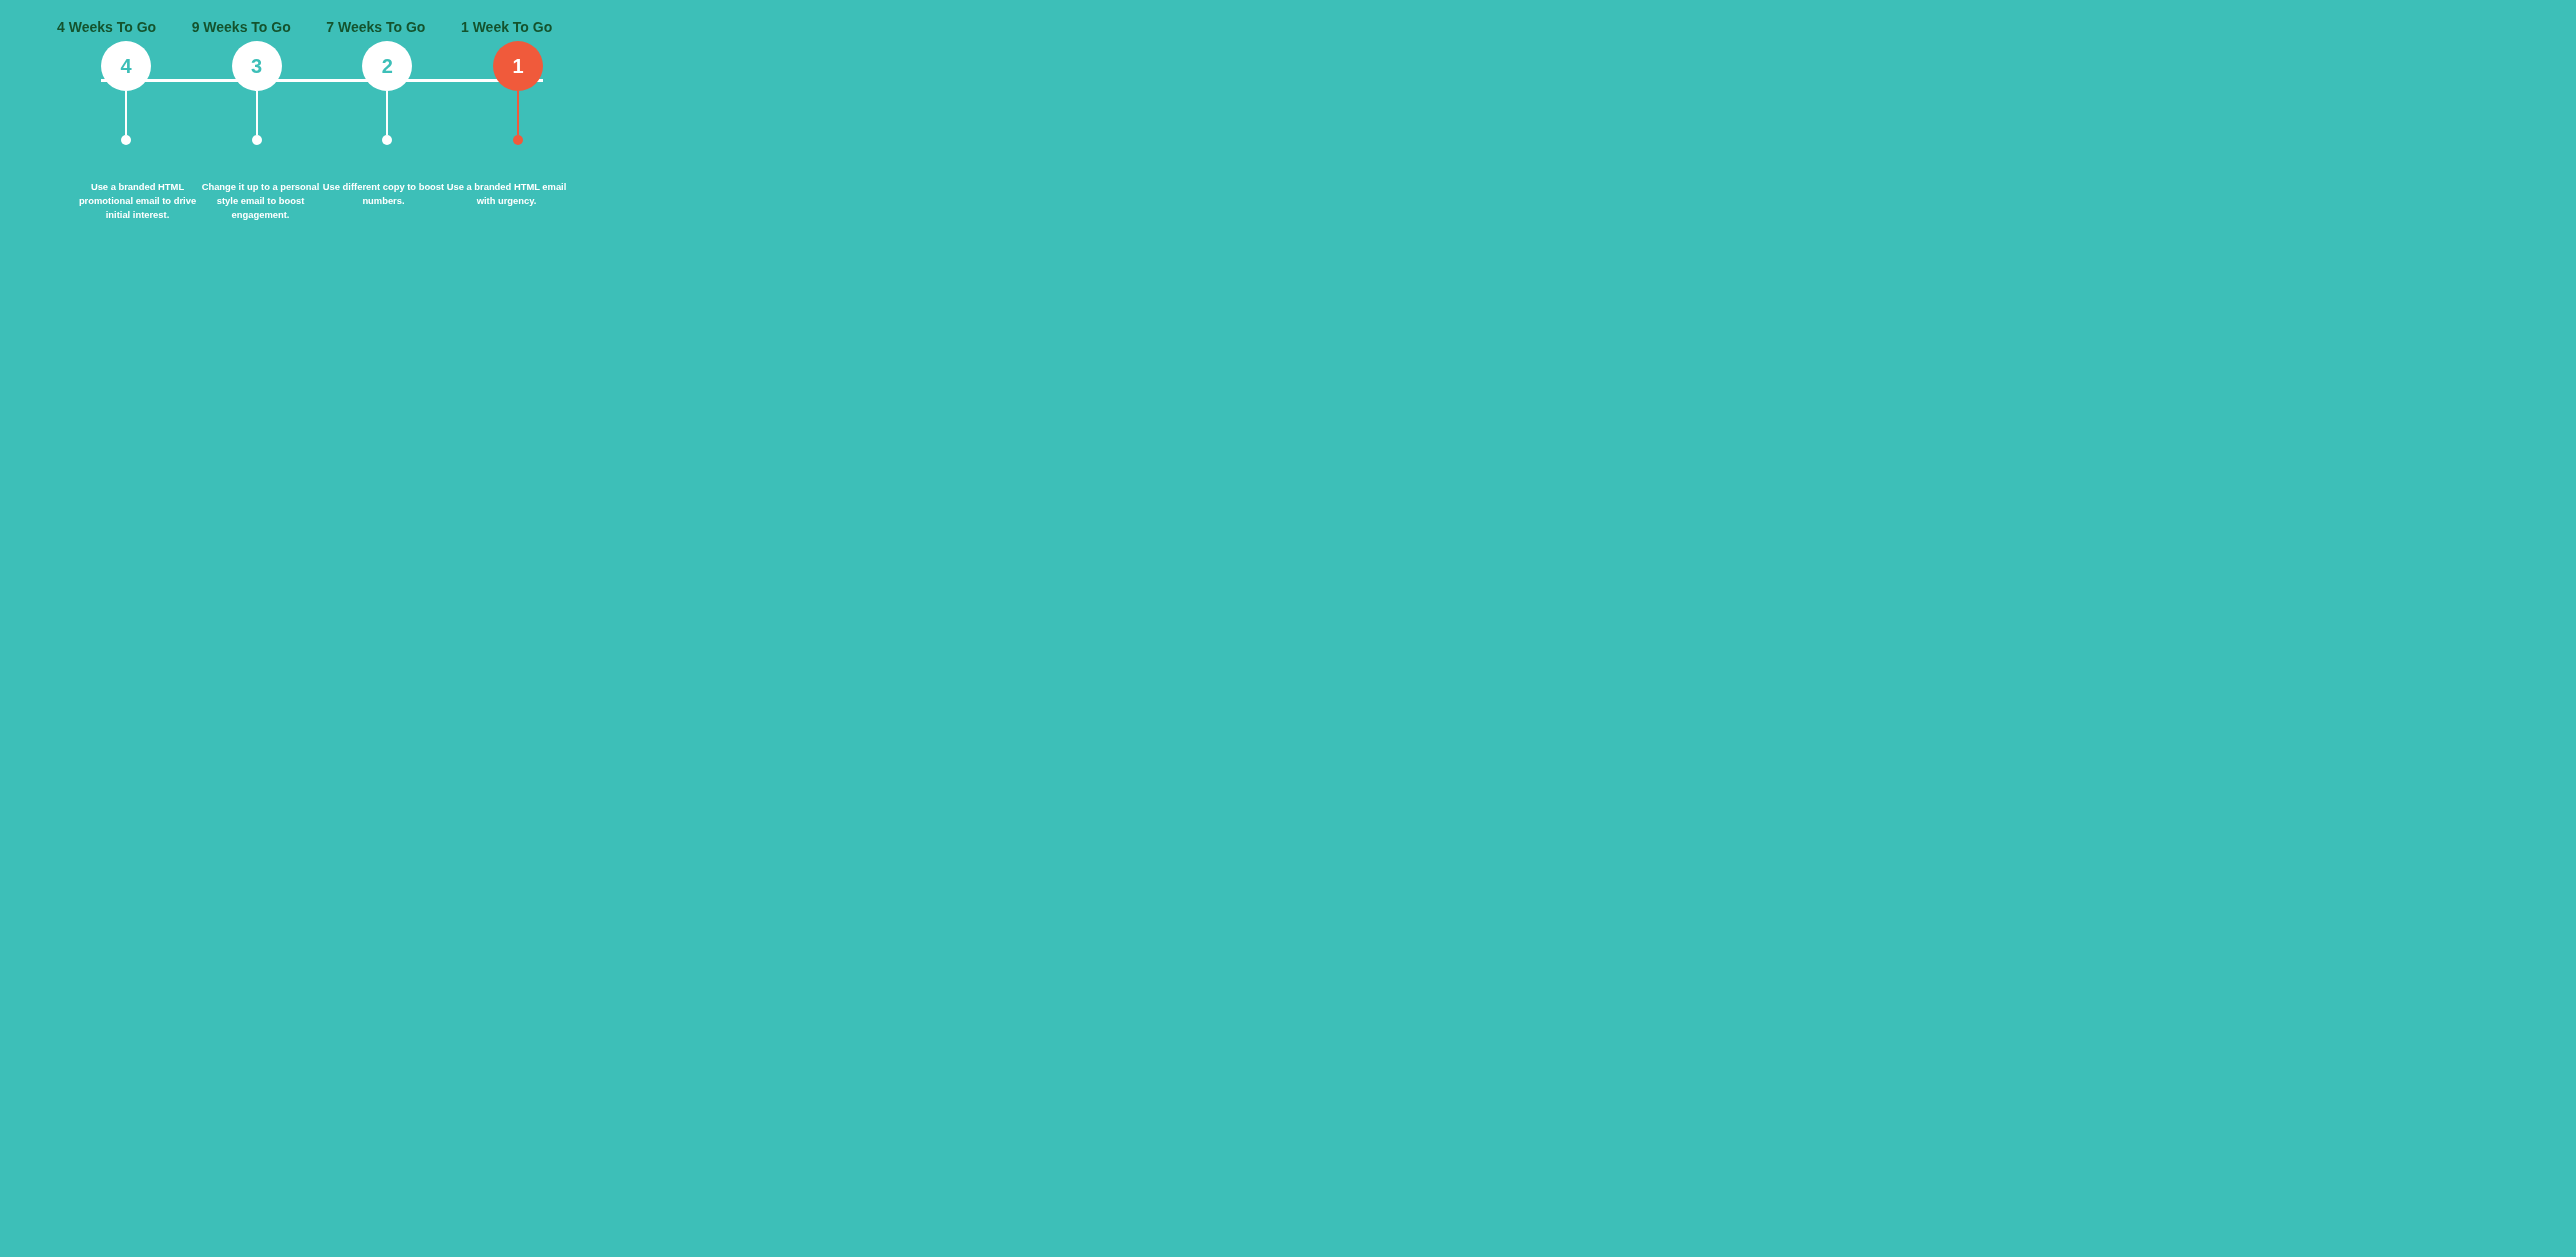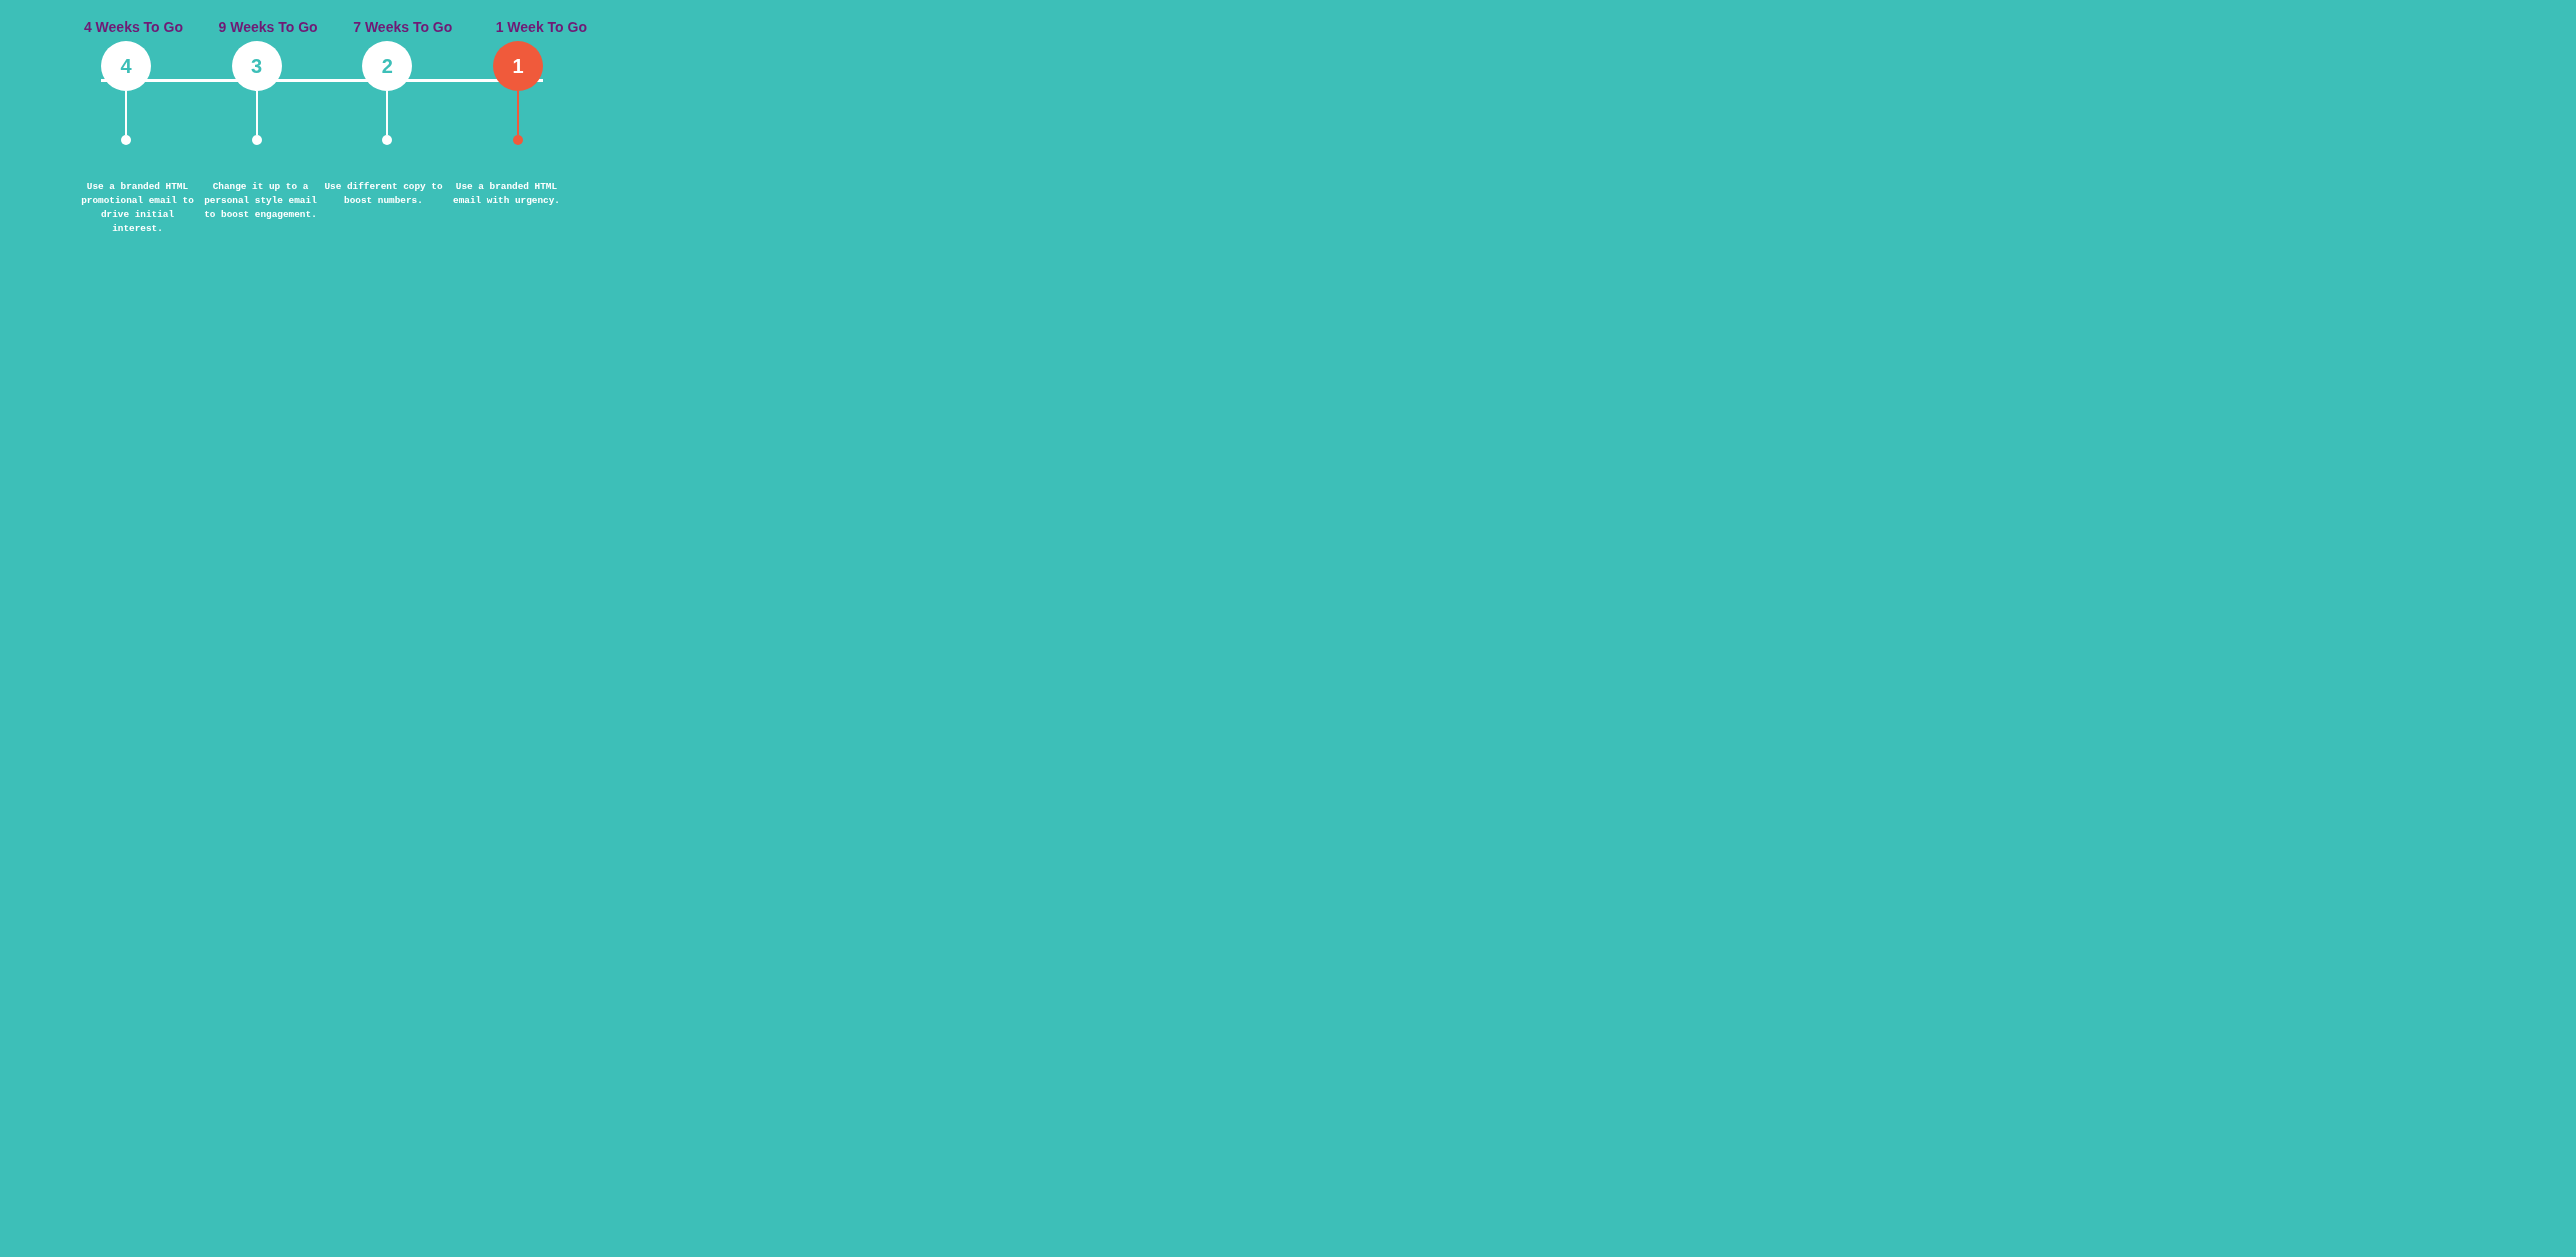--- a/index.html
+++ b/index.html
@@ -23,22 +23,22 @@
     .timeline-labels {
       display: flex;
       justify-content: space-between;
       margin-bottom: 6.3px;
       padding: 0 19px;
     }
 
     .timeline-label {
       font-size: 14px;
       font-weight: bold;
-      color: #701a75;
-      text-align: right;
+      color: #14532d;
+      text-align: left;
       width: 126px;
     }
 
     
     .timeline-track-area {
       position: relative;
       width: 100%;
       height: 126px;
       margin-top: 6.3px;
     }
@@ -114,21 +114,20 @@
     .small-dot.highlight {
       background: #f05a3b;
     }
 
     
     .descriptions-row {
       display: flex;
       justify-content: space-between;
       padding: 0 38px;
       margin-top: 12.6px;
-      font-family: Liberation Mono, monospace;
     }
 
     .desc-col {
       width: 126px;
       text-align: center;
     }
 
     .desc-text {
       font-size: 9.4px;
       color: white;

